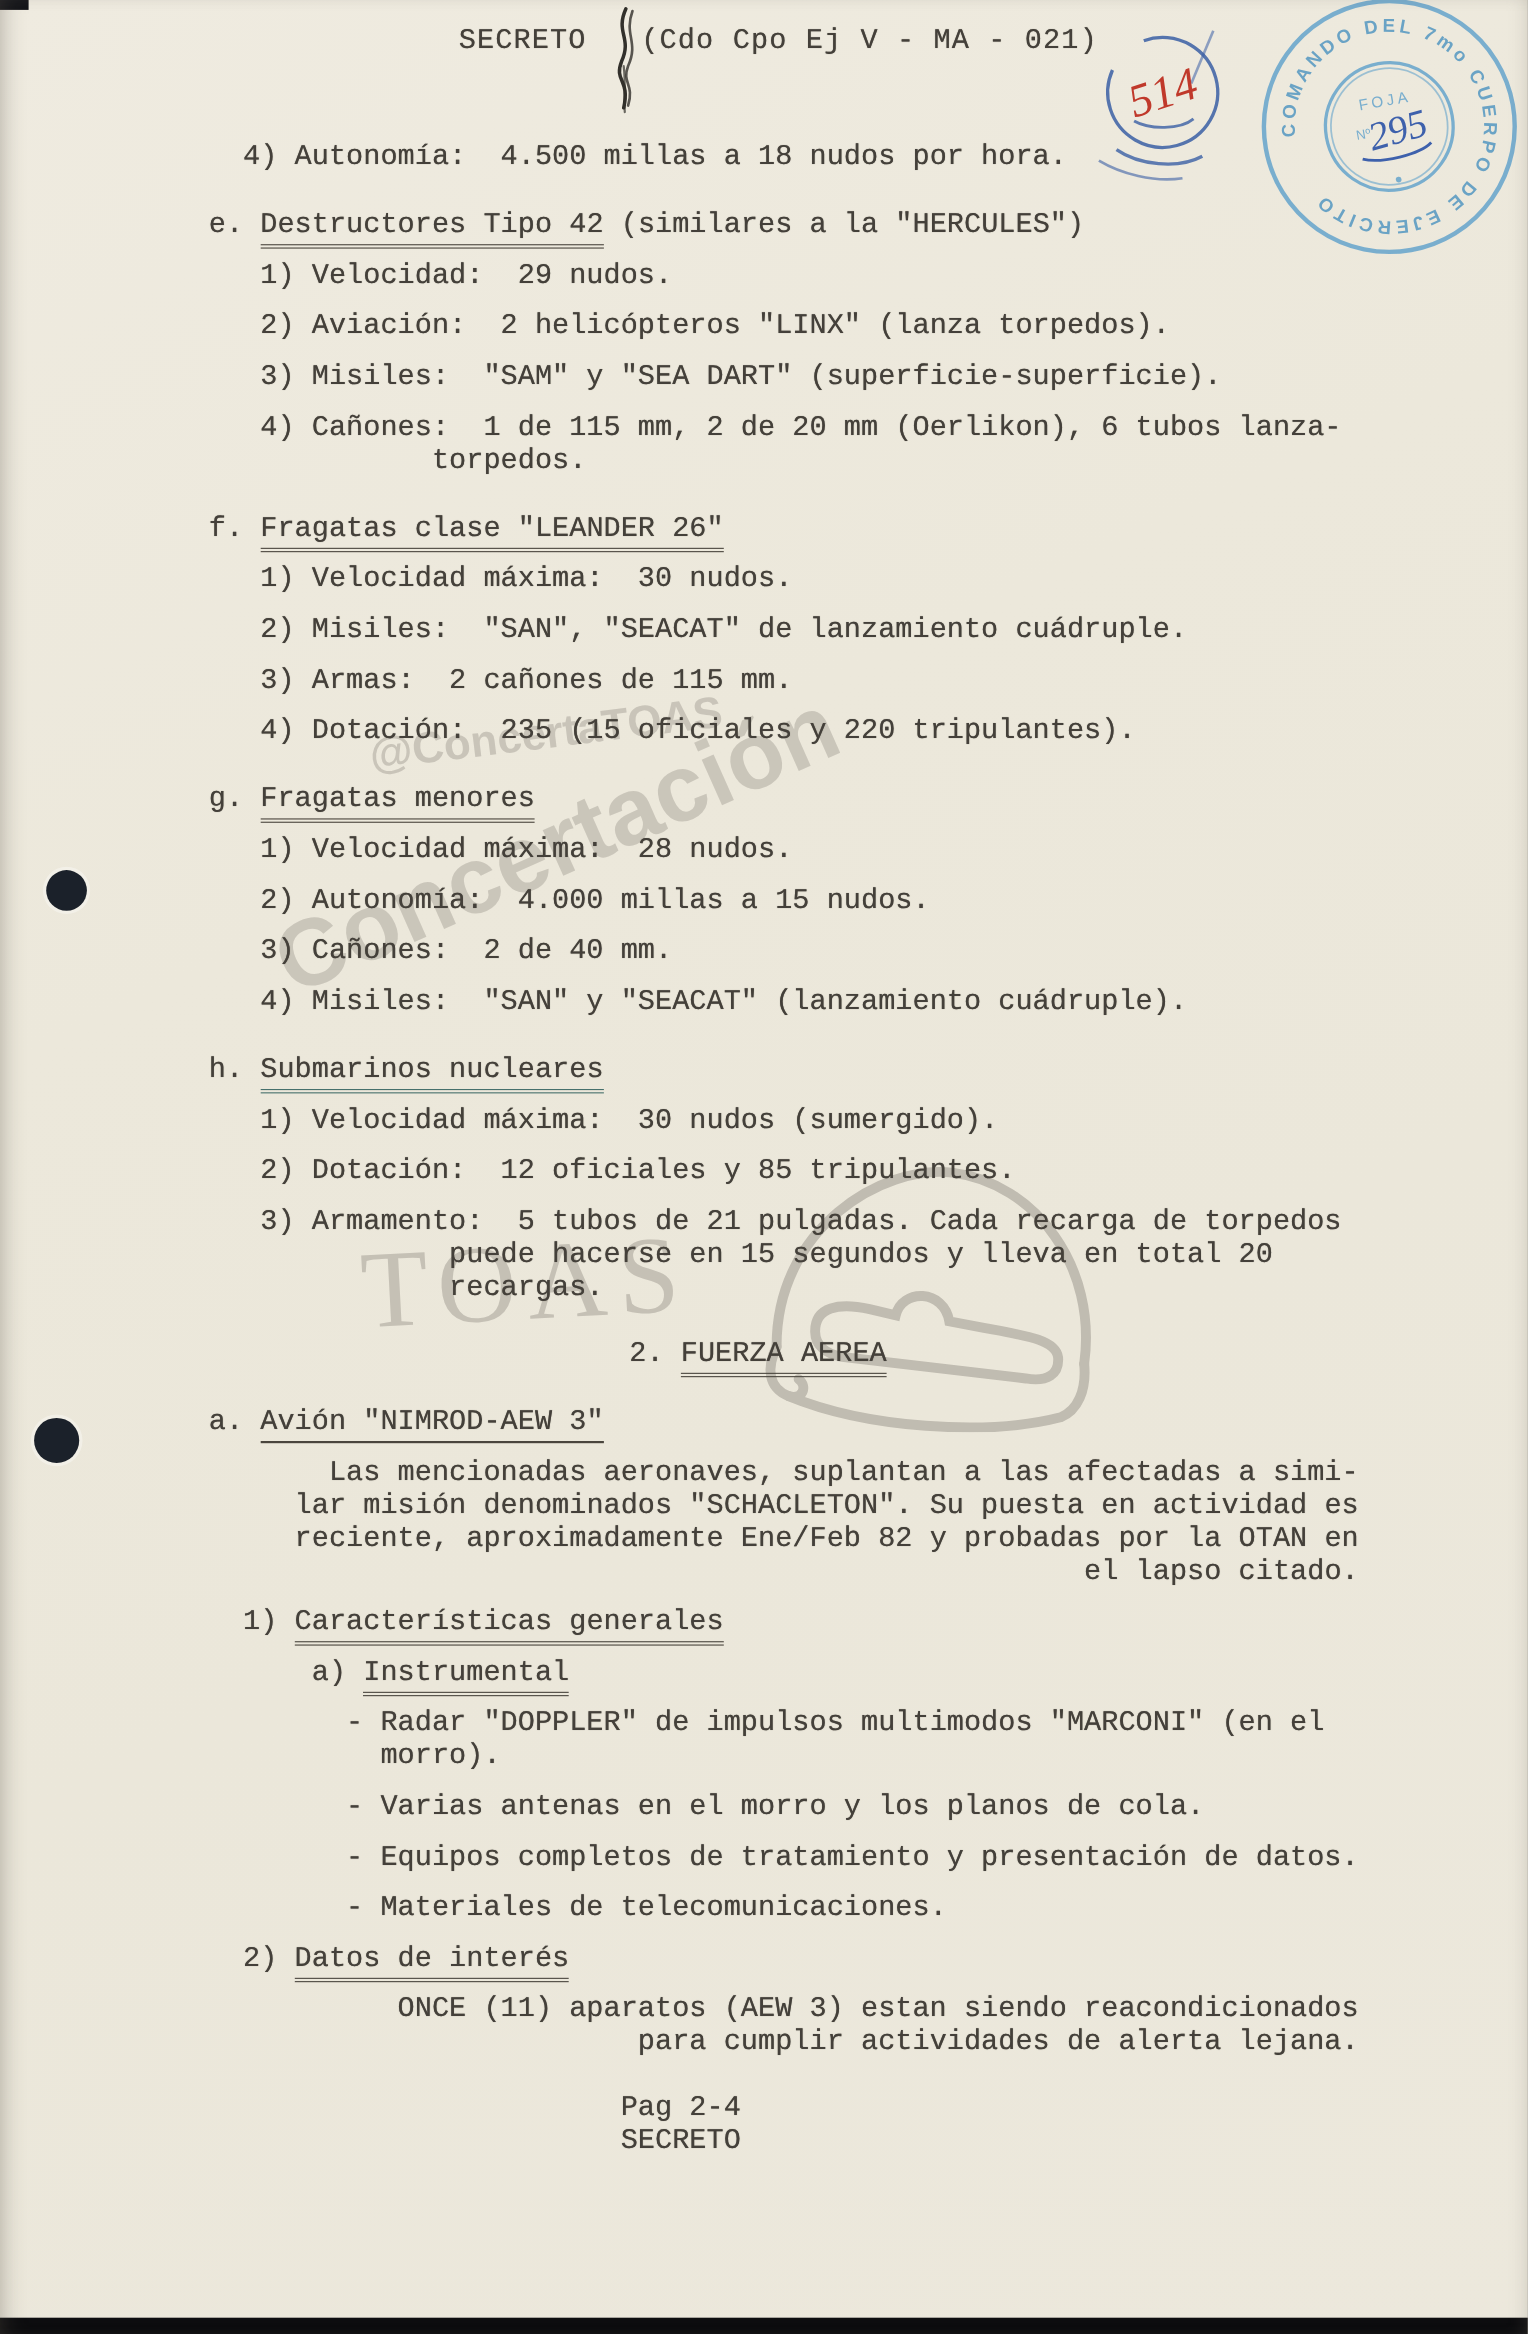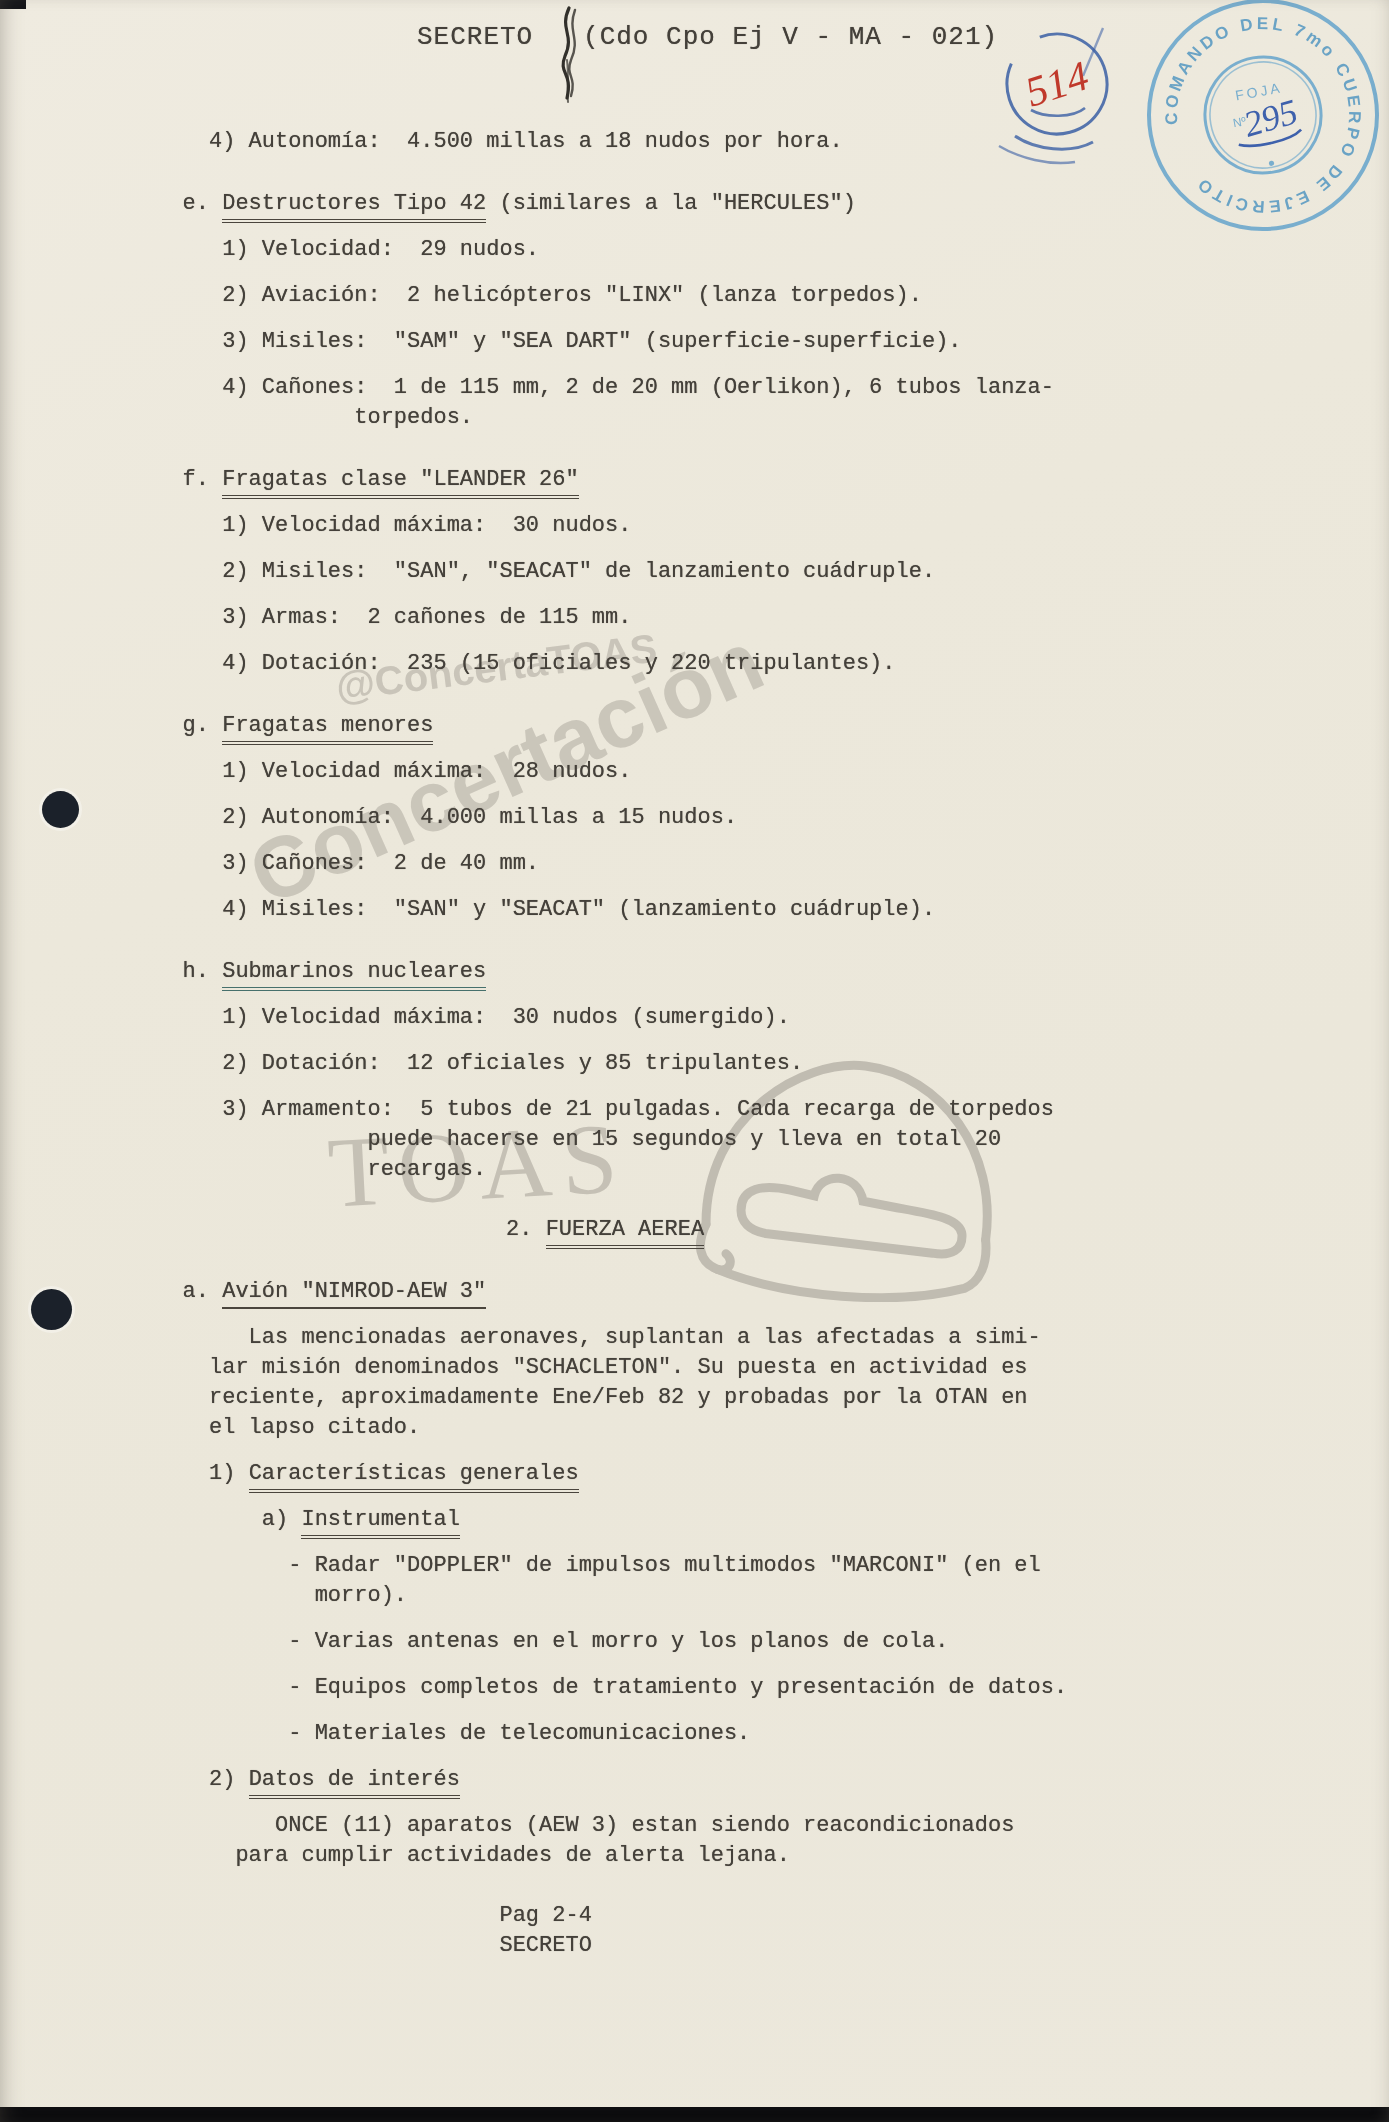--- a/index.html
+++ b/index.html
@@ -10,28 +10,28 @@
     background:linear-gradient(155deg,#efebe0 0%,#ece8db 35%,#ebe7da 60%,#ece8dc 100%);
     overflow:hidden;
     font-family:"Liberation Mono","DejaVu Sans Mono",monospace;
     color:#44403a;
   }
   .page::after{content:"";position:absolute;inset:0;pointer-events:none;
     box-shadow:inset 14px 0 22px -14px rgba(90,85,75,.45), inset -10px 0 18px -12px rgba(120,115,105,.35);}
   
   .typed{white-space:pre;text-shadow:0 0 .7px rgba(62,57,48,.75);}
   .doc-header{position:absolute;left:417px;top:22px;font-size:26px;letter-spacing:1px;}
-  .doc-body{position:absolute;left:143px;top:127px;font-size:22px;line-height:30px;}
+  .doc-body{position:absolute;left:143px;top:127px;font-size:26px;line-height:30px;}
   .dline{height:30px;white-space:pre;}
   .blk{position:relative;}
   .m-first{margin-top:0;}
   .m-head{margin-top:32px;}
   .m-sect{margin-top:30px;text-align:center;}
   .m-item{margin-top:16px;}
-  .m-para{margin-top:16px;}
+  .m-para{margin-top:16px;text-align:right;}
   .m-foot{margin-top:30px;}
   .ul{padding-bottom:3px;}
   .u2{border-bottom:4px double #4a453d;}
   .u1{border-bottom:2px solid #4a453d;}
   .teal .u2{border-color:#46706c;}
   
   .hole{position:absolute;border-radius:50%;background:#1b212a;box-shadow:0 0 0 3px rgba(255,255,255,.35);}
   .hole1{left:42px;top:791px;width:37px;height:37px;}
   .hole2{left:31px;top:1289px;width:41px;height:41px;}
   .corner-mark{position:absolute;left:0;top:0;width:26px;height:9px;background:#15161a;}

